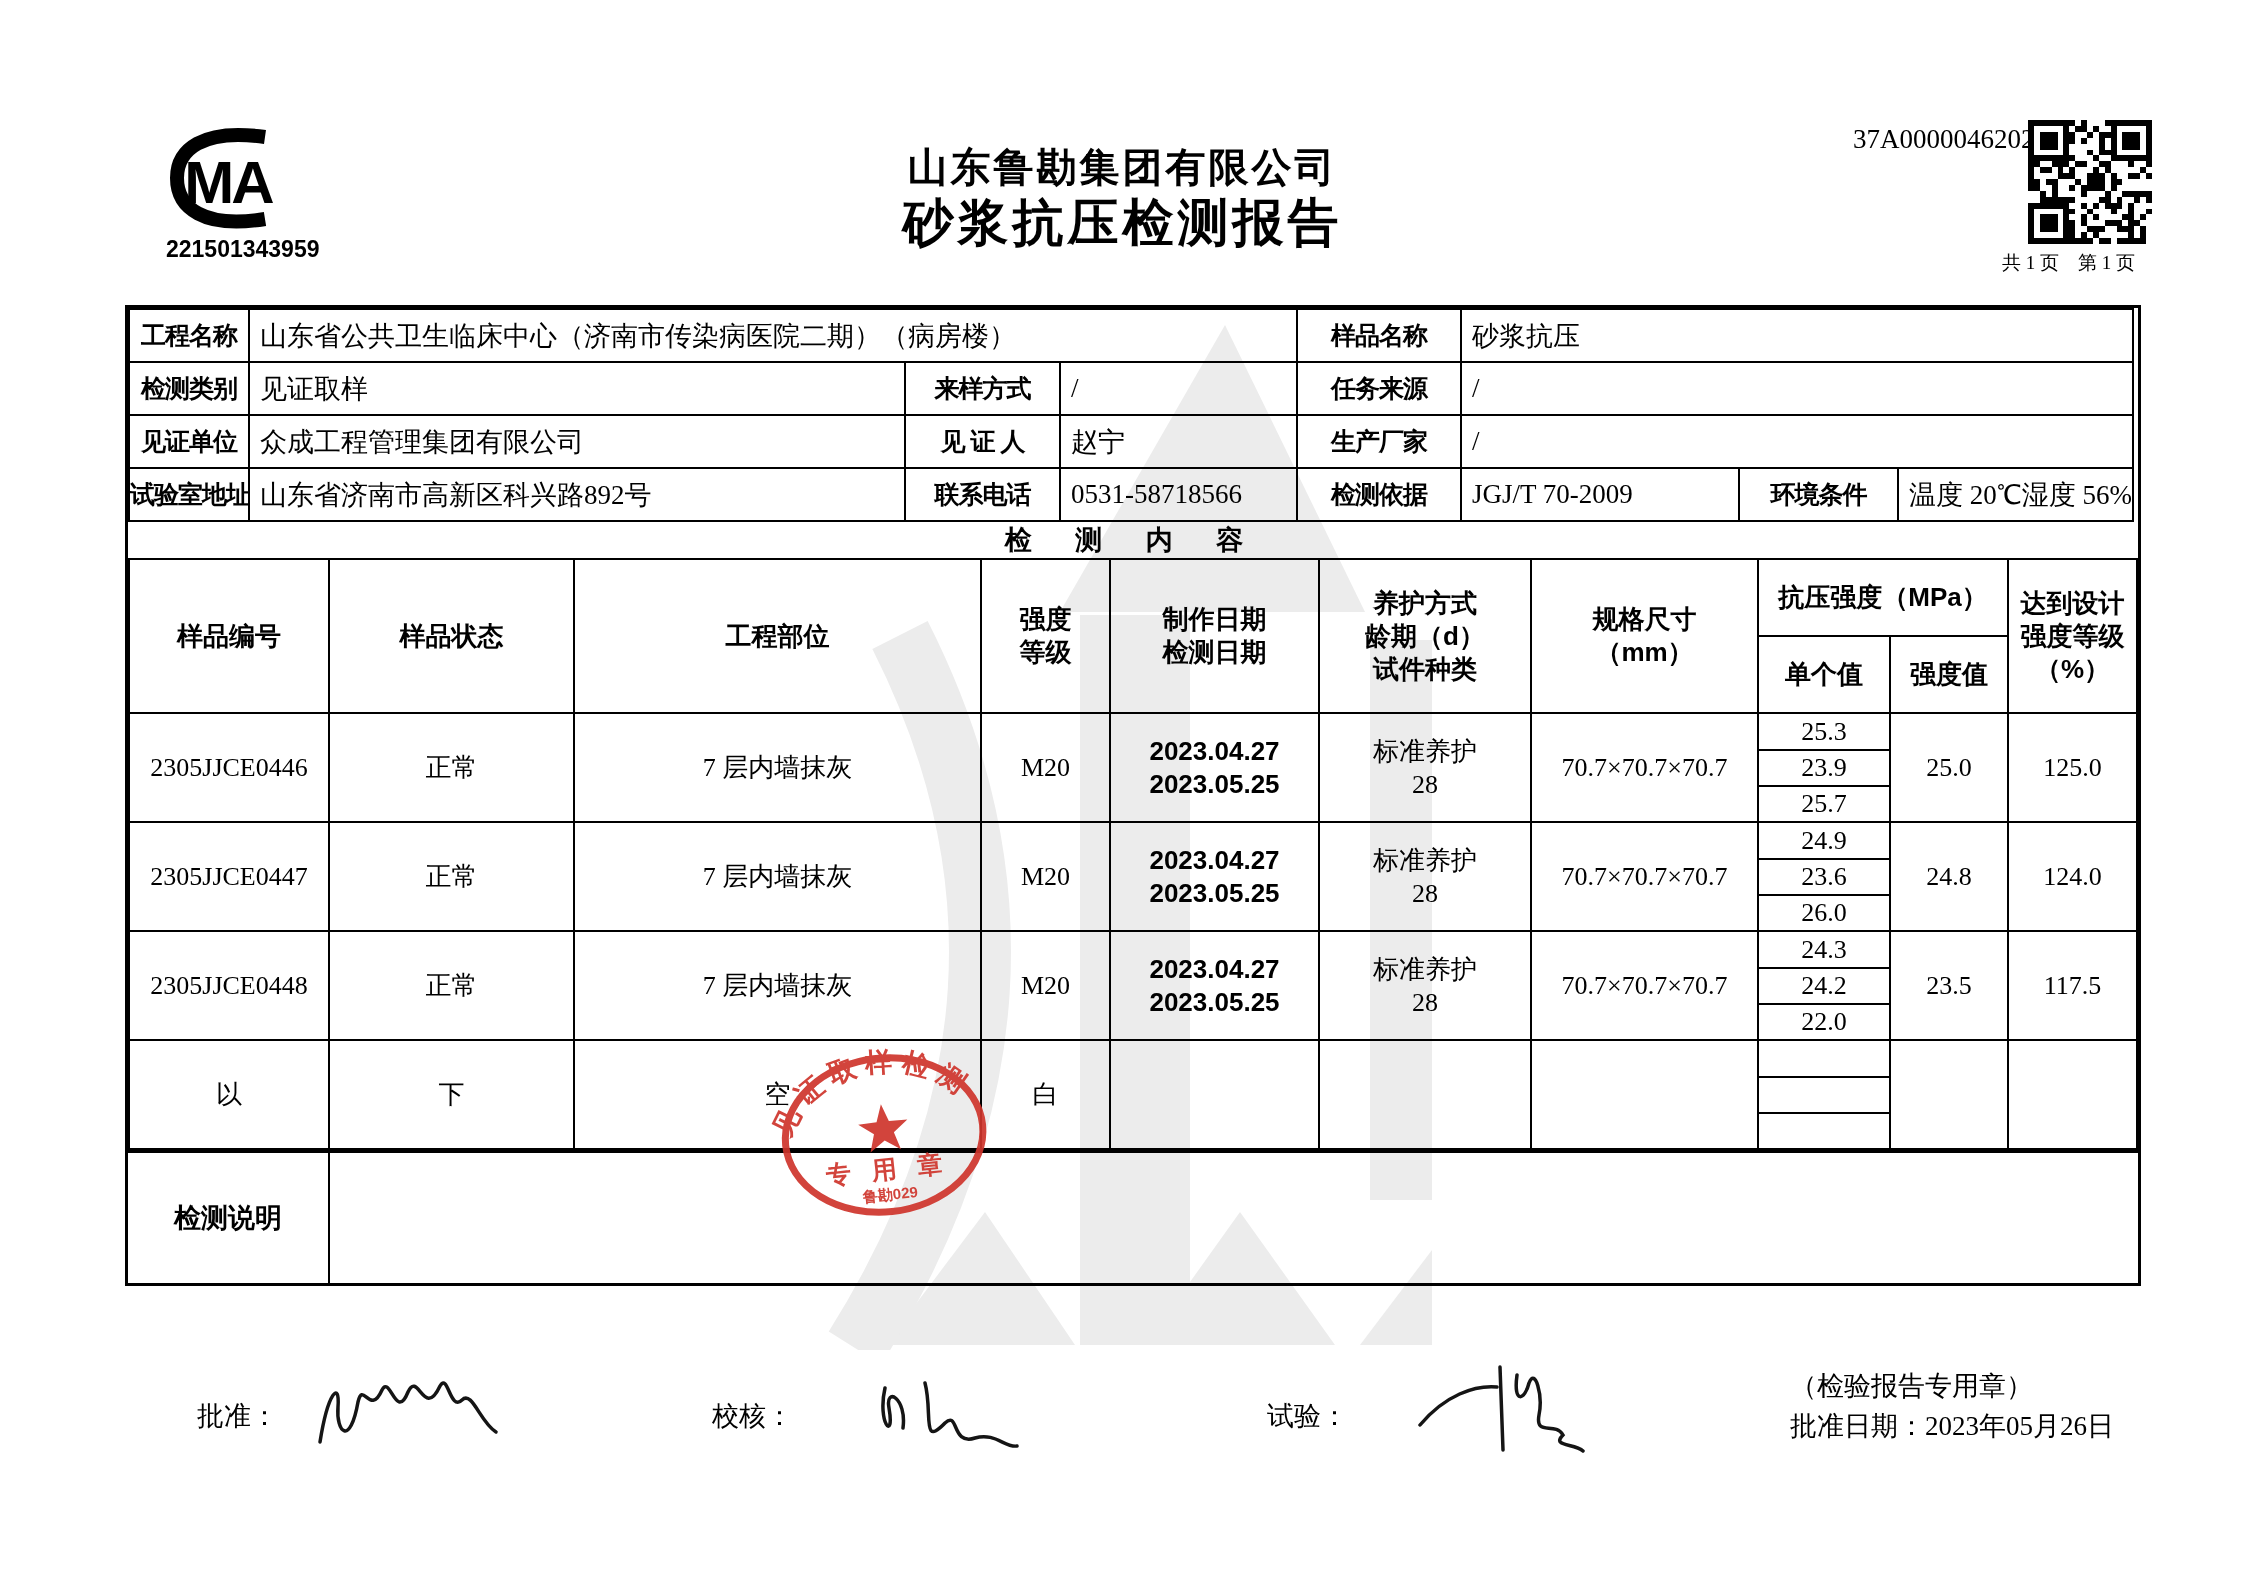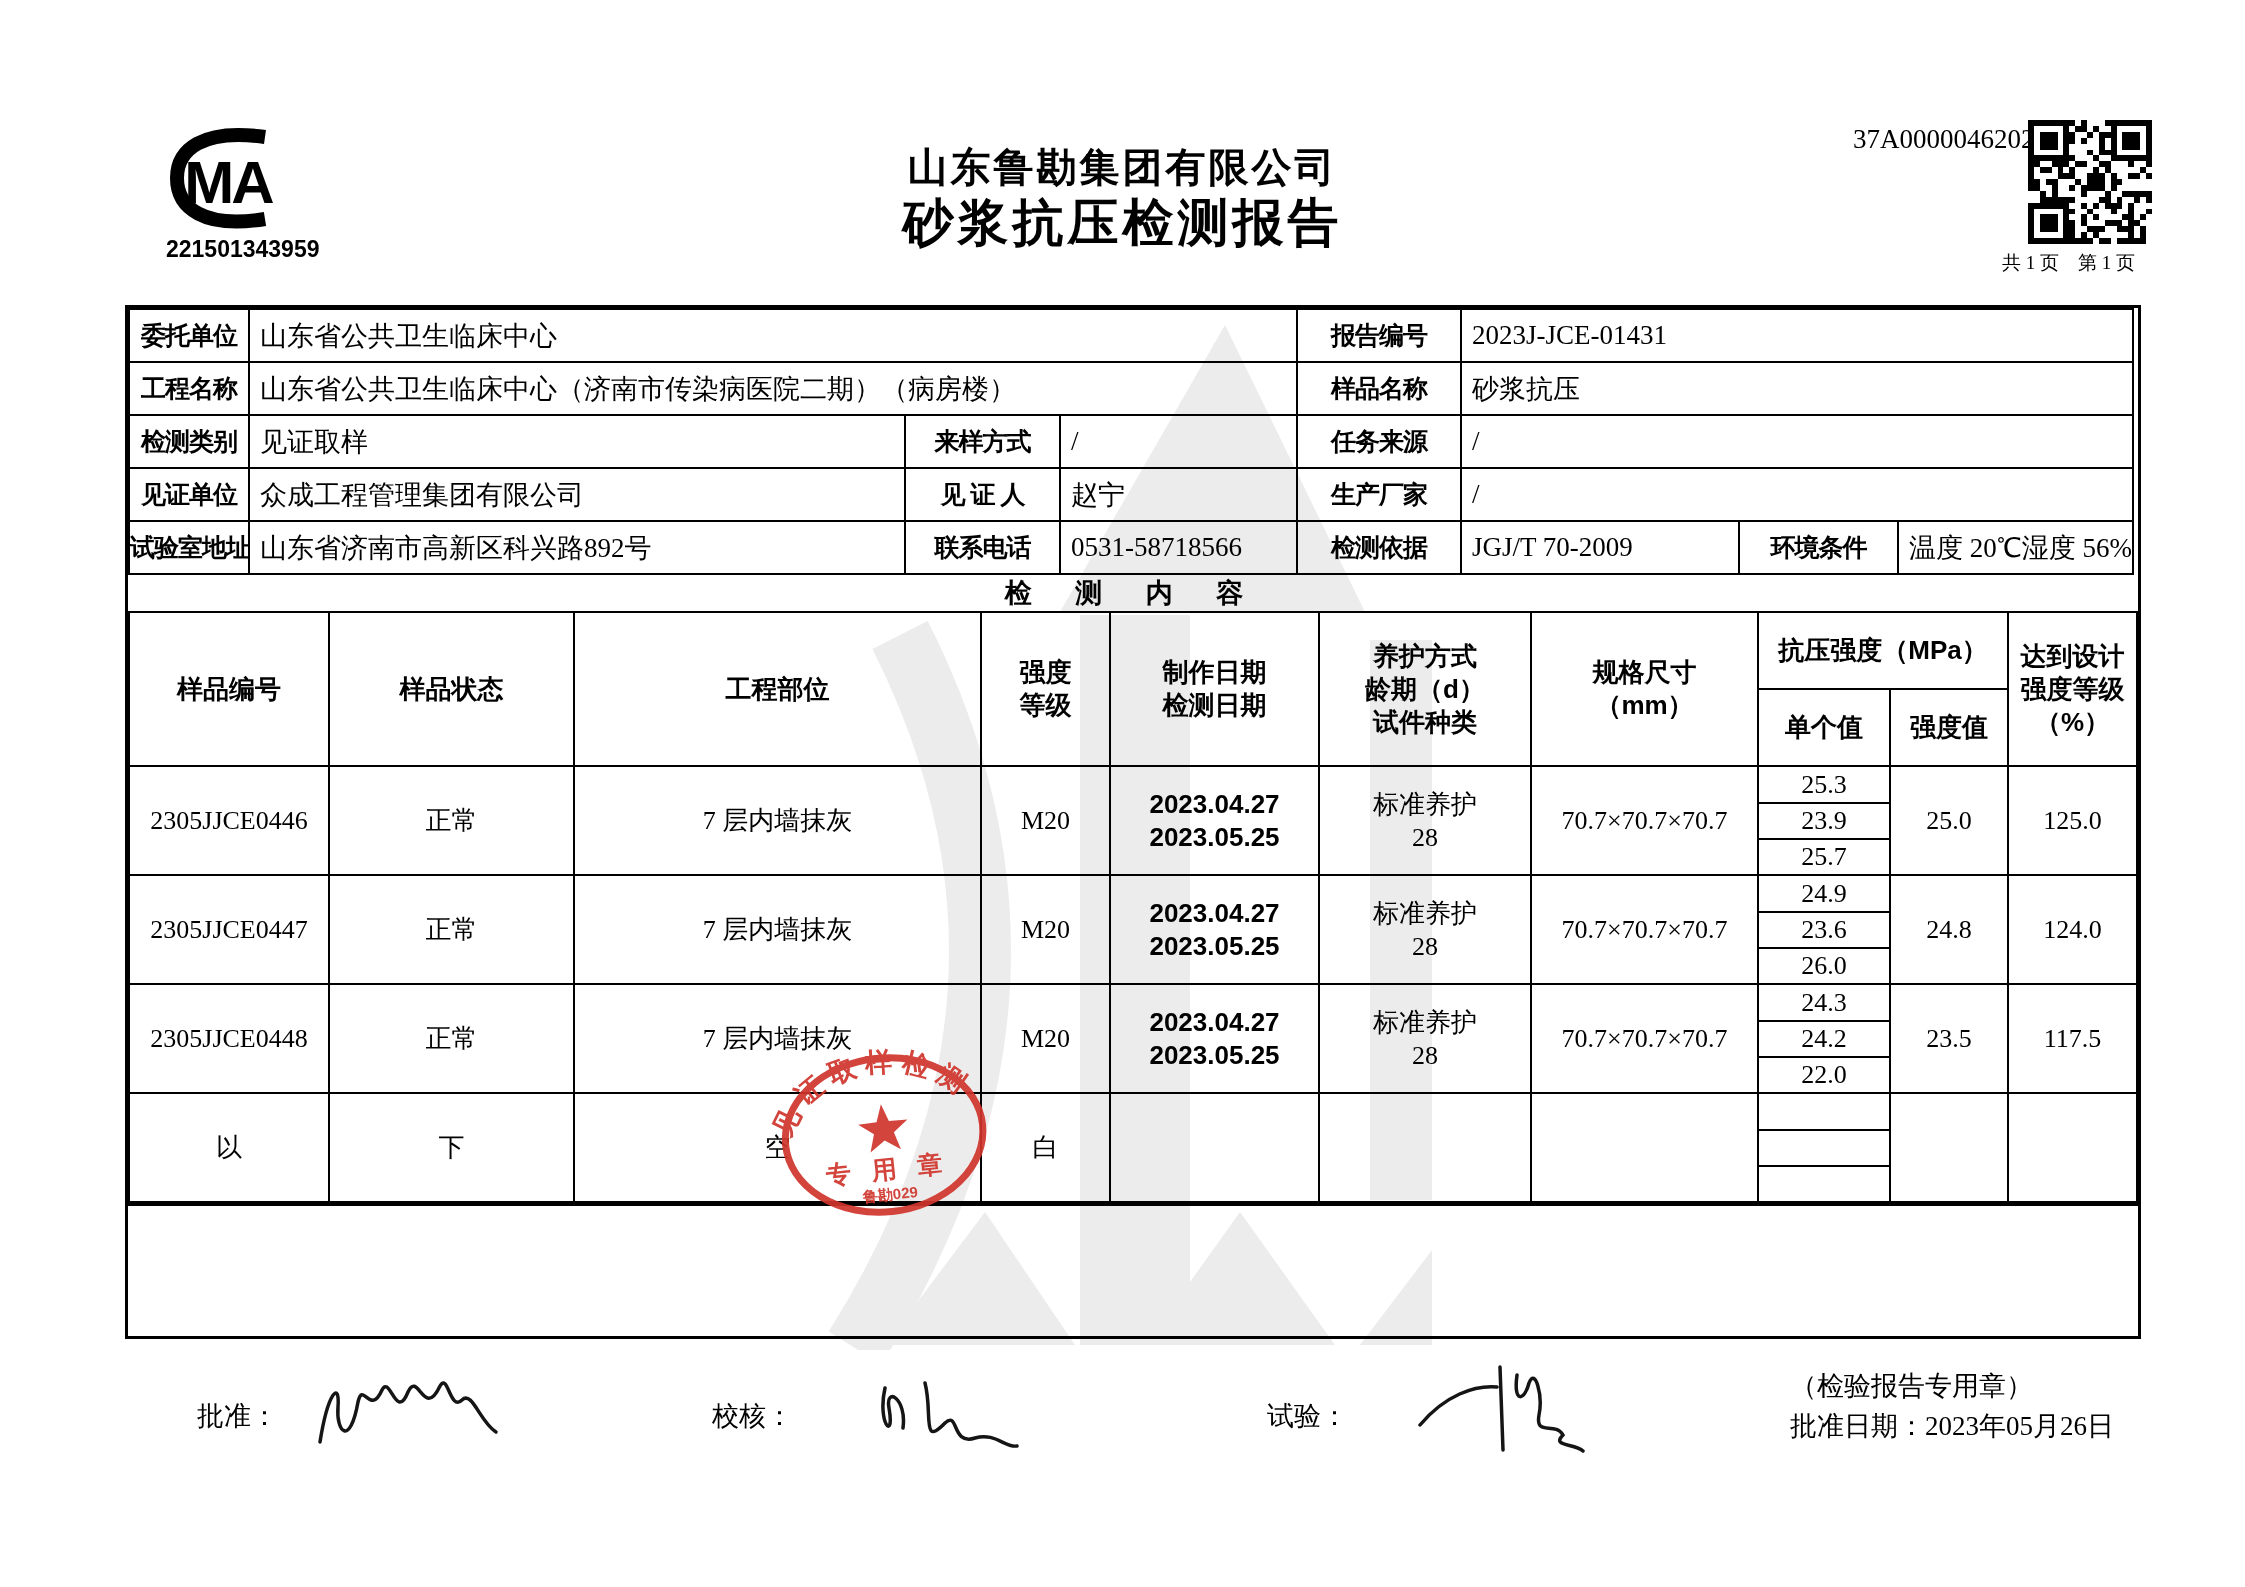--- a/index.html
+++ b/index.html
@@ -528,26 +528,20 @@
       <col style="width:120px">
         <col style="width:656px">
         <col style="width:155px">
         <col style="width:237px">
       <col style="width:164px">
         <col style="width:278px">
         <col style="width:159px">
         <col style="width:235px">
     </colgroup>
     <tbody>
-        <tr>
-      <td class="lbl">委托单位</td>
-      <td class="val" colspan="3">山东省公共卫生临床中心</td>
-      <td class="lbl">报告编号</td>
-      <td class="val" colspan="3">2023J-JCE-01431</td>
-    </tr>
     <tr>
       <td class="lbl">工程名称</td>
       <td class="val" colspan="3">山东省公共卫生临床中心（济南市传染病医院二期）（病房楼）</td>
       <td class="lbl">样品名称</td>
       <td class="val" colspan="3">砂浆抗压</td>
     </tr>
     <tr>
       <td class="lbl">检测类别</td>
       <td class="val">见证取样</td>
       <td class="lbl">来样方式</td>
@@ -693,20 +687,21 @@
     <tr class="sub">
           <td></td>
         </tr>
     <tr class="sub">
           <td></td>
         </tr>
   </tbody>
     </table>
 
   <div id="notes">
+    <div class="nl">检测说明</div>
   </div>
 </div>
 
 <svg class="abs" id="stamp" width="224" height="176" viewBox="0 0 224 176">
   <defs>
     <path id="arcp" d="M 16 102 A 94 75 0 0 1 208 102" fill="none"></path>
   </defs>
   <ellipse cx="112" cy="89" rx="99" ry="77" fill="none" stroke="#cf352c" stroke-width="7"></ellipse>
   <text font-size="27" font-weight="bold" fill="#cf352c" font-family="Liberation Sans, sans-serif" letter-spacing="8">
     <textPath href="#arcp" startOffset="7%">见证取样检测</textPath>

